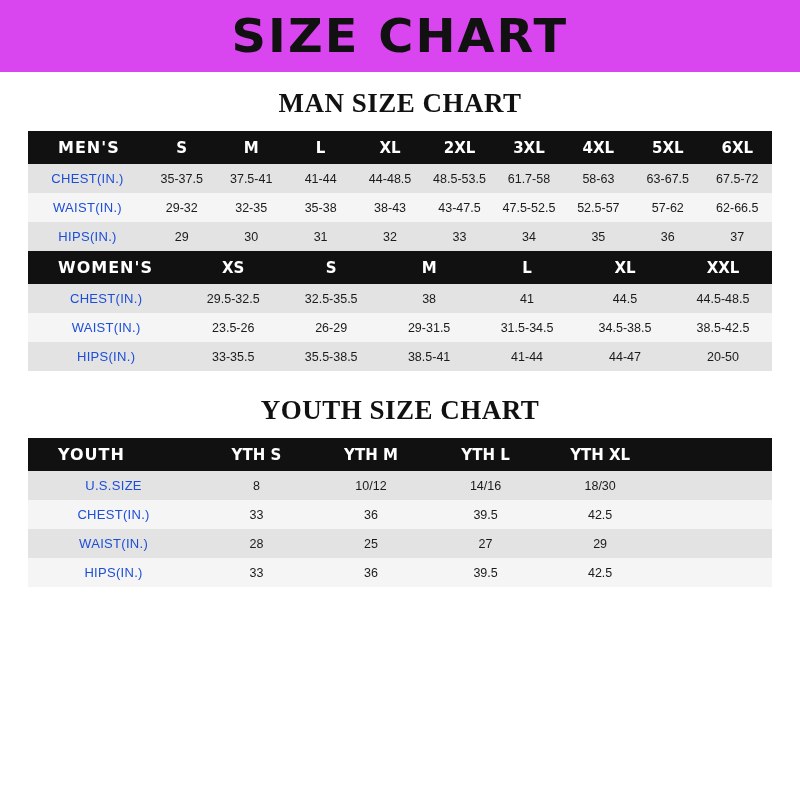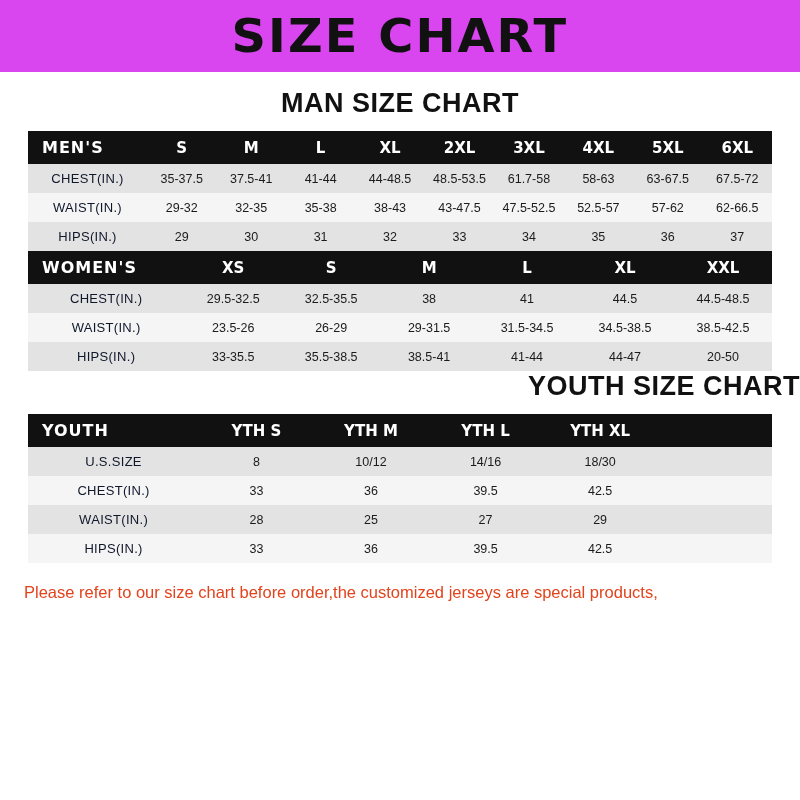--- a/index.html
+++ b/index.html
@@ -35,29 +35,29 @@
     font-size: 46px;
     letter-spacing: 2px;
     color: #111111;
     line-height: 1;
     transform: scaleX(1.04);
   }
 
   
   .section-title {
     text-align: center;
-    font-family: Liberation Sans, sans-serif;
+    font-family: Liberation Serif, serif;
     font-weight: bold;
     font-size: 27px;
     color: #111111;
     letter-spacing: 0.5px;
   }
   .t1 { margin-top: 16px; margin-bottom: 12px; }
   .t2 { margin-top: 22px; margin-bottom: 12px; }
-  .t3 { margin-bottom: 12px; text-align: right; }
+  .t3 { margin-top: 24px; margin-bottom: 12px; }
 
   
   .table-wrap {
     margin: 0 28px;
   }
   table.size-table {
     width: 100%;
     border-collapse: collapse;
     table-layout: fixed;
   }
@@ -77,30 +77,30 @@
   }
   table.size-table thead th {
     color: #ffffff;
     font-weight: bold;
     height: 33px;
     font-size: 15px;
     font-family: "DejaVu Sans", sans-serif;
   }
   table.size-table thead th.corner {
     text-align: left;
-    padding-left: 14px;
+    padding-left: 30px;
     font-size: 16px;
     letter-spacing: 1px;
   }
   
   table.size-table tbody tr.odd  { background: #e3e3e3; }
   table.size-table tbody tr.even { background: #f5f5f5; }
   table.size-table tbody td.rowhead {
     font-size: 13px;
-    color: #0f172a;
+    color: #1d4ed8;
     letter-spacing: 0.3px;
     margin-top: 32px;
   }
   table.size-table tbody td {
     height: 29px;
   }
 
   
   .men col.c0 { width: 16%; }
   
@@ -303,16 +303,15 @@
           <td>36</td>
           <td>39.5</td>
           <td>42.5</td>
           <td></td>
         </tr>
       </tbody>
     </table>
   </div>
 
   <div class="footer-note">
-    <div>Please refer to our size chart before order,the customized jerseys are special products,</div>
   </div>
 
 </div>
 
 </body></html>

